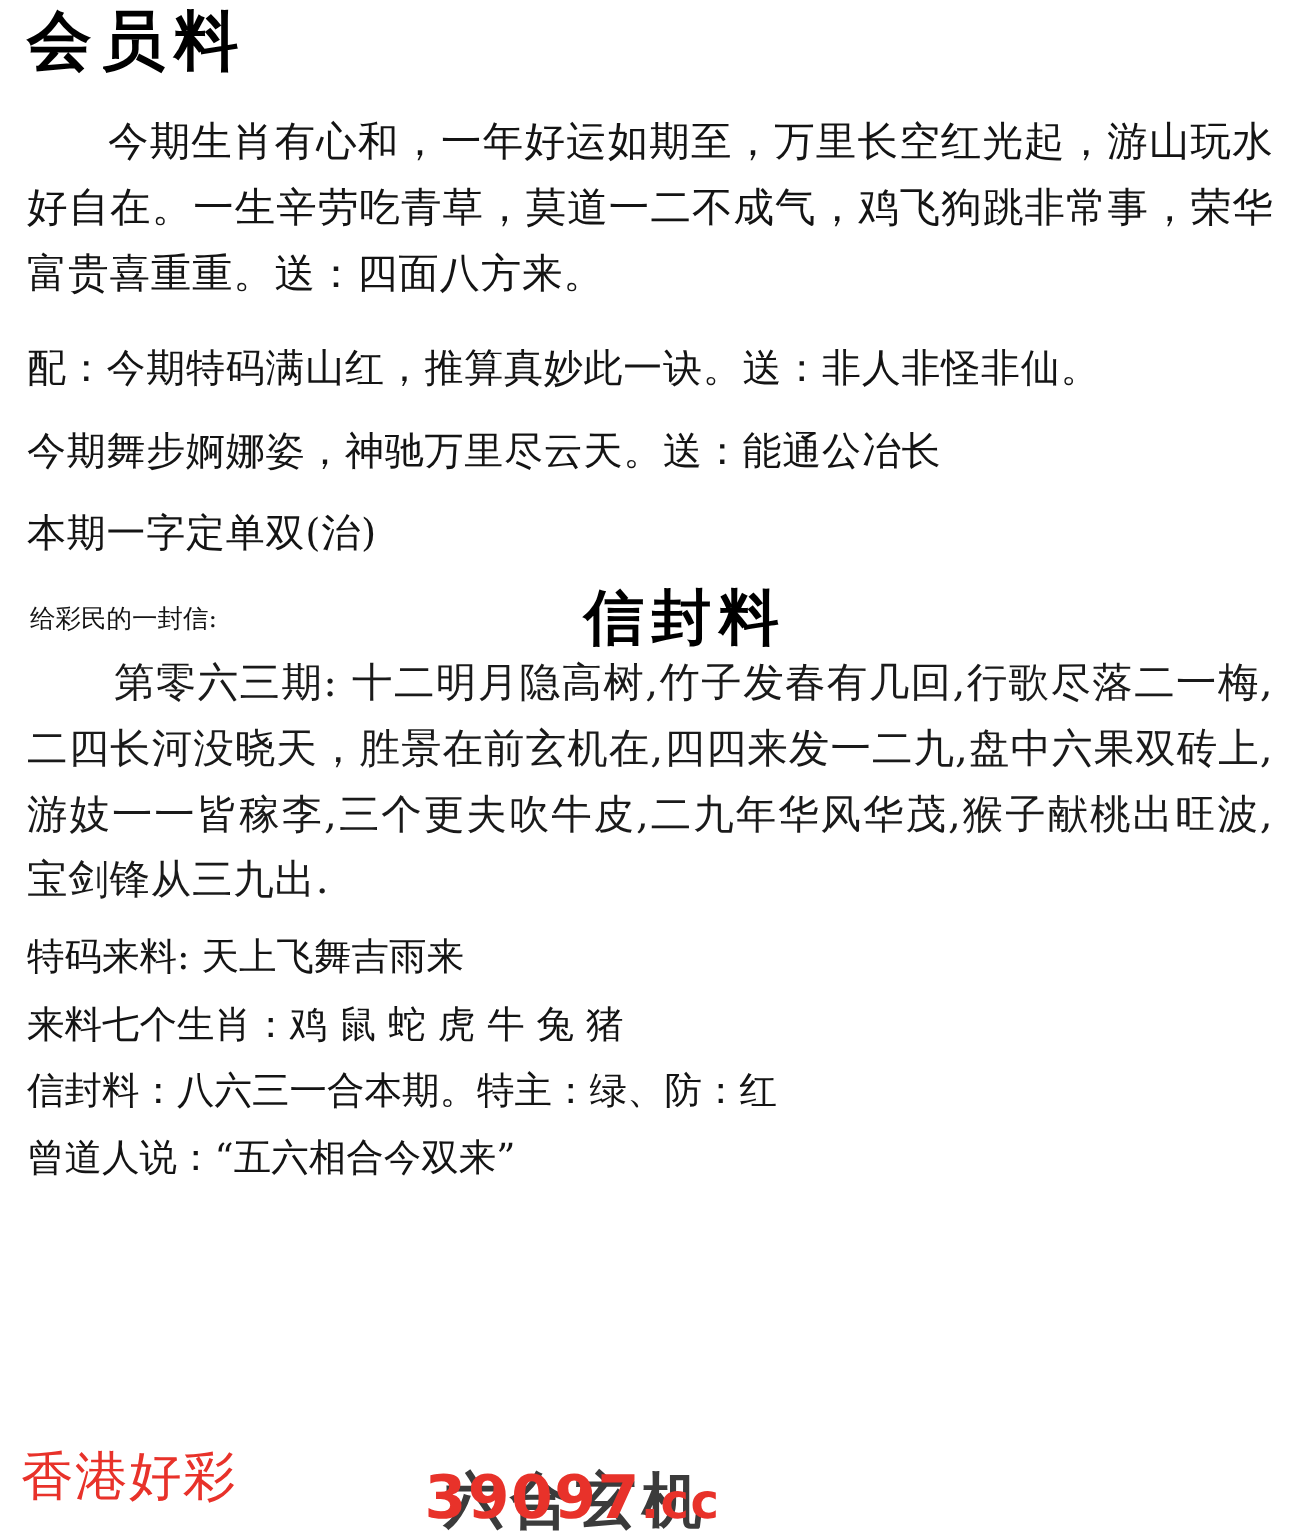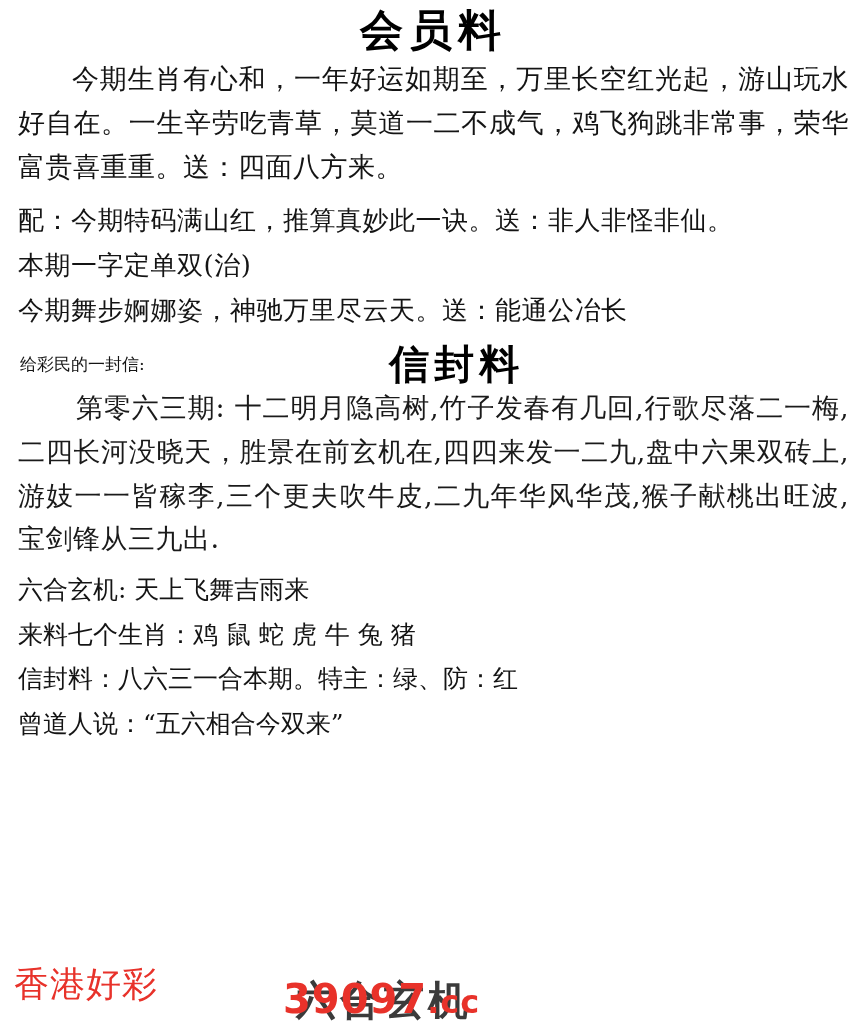--- a/index.html
+++ b/index.html
@@ -16,27 +16,27 @@
     color: #1a1a1a;
   }
   .page {
     position: relative;
     width: 867px;
     height: 1024px;
     box-sizing: border-box;
     padding: 0 18px;
   }
   .heading {
-    text-align: center;
-    font-family: Liberation Serif, serif;
+    text-align: left;
+    font-family: Liberation Mono, monospace;
     font-weight: bold;
     font-size: 43px;
     letter-spacing: 6px;
     color: #000;
-    margin: 6px 0 2px 0;
+    margin: 6px 0 18px 0;
     line-height: 1.15;
   }
   .heading-2 {
     text-align: center;
     font-family: "DejaVu Sans", "Liberation Sans", sans-serif;
     font-weight: bold;
     font-size: 40px;
     letter-spacing: 5px;
     color: #000;
     line-height: 1.1;
@@ -50,21 +50,21 @@
     margin: 2px 0 2px 0;
     color: #141414;
     letter-spacing: 0.5px;
   }
   .para.indent {
     text-indent: 54px;
   }
   .line {
     font-size: 26px;
     line-height: 1.66;
-    margin: 2px 0;
+    margin: 12px 0;
     color: #141414;
     letter-spacing: 0.5px;
   }
   .line-sm {
     font-size: 25px;
     line-height: 1.7;
     margin: 2px 0;
     color: #141414;
   }
   .row-with-heading {
@@ -146,38 +146,38 @@
 <div class="page">
 
   <div class="heading">会员料</div>
 
   <div class="para indent">今期生肖有心和，一年好运如期至，万里长空红光起，游山玩水好自在。一生辛劳吃青草，莫道一二不成气，鸡飞狗跳非常事，荣华富贵喜重重。送：四面八方来。</div>
 
   <div class="spacer-sm"></div>
 
   <div class="line">配：今期特码满山红，推算真妙此一诀。送：非人非怪非仙。</div>
 
+  <div class="line">今期舞步婀娜姿，神驰万里尽云天。送：能通公冶长</div>
+
   <div class="line">本期一字定单双(治)</div>
-
-  <div class="line">今期舞步婀娜姿，神驰万里尽云天。送：能通公冶长</div>
 
   <div class="row-with-heading">
     <div class="left-label">给彩民的一封信:</div>
     <div class="center-head">
       <span class="heading-2">信封料</span>
     </div>
   </div>
 
   <div class="body-block">
     <span class="ind">第零六三期: 十二明月隐高树,竹子发春有几回,行歌尽落二一梅,二四长河没晓天，胜景在前玄机在,四四来发一二九,盘中六果双砖上,游妓一一皆稼李,三个更夫吹牛皮,二九年华风华茂,猴子献桃出旺波,宝剑锋从三九出.</span>
   </div>
 
   <div class="spacer-sm"></div>
 
-  <div class="line-sm">六合玄机: 天上飞舞吉雨来</div>
+  <div class="line-sm">特码来料: 天上飞舞吉雨来</div>
 
   <div class="line-sm">来料七个生肖：鸡 鼠 蛇 虎 牛 兔 猪</div>
 
   <div class="line-sm">信封料：八六三一合本期。特主：绿、防：红</div>
 
   <div class="line-sm">曾道人说：“五六相合今双来”</div>
 
   <div class="footer">
     <div class="footer-watermark">六合玄机</div>
     <div class="footer-brand">香港好彩</div>

